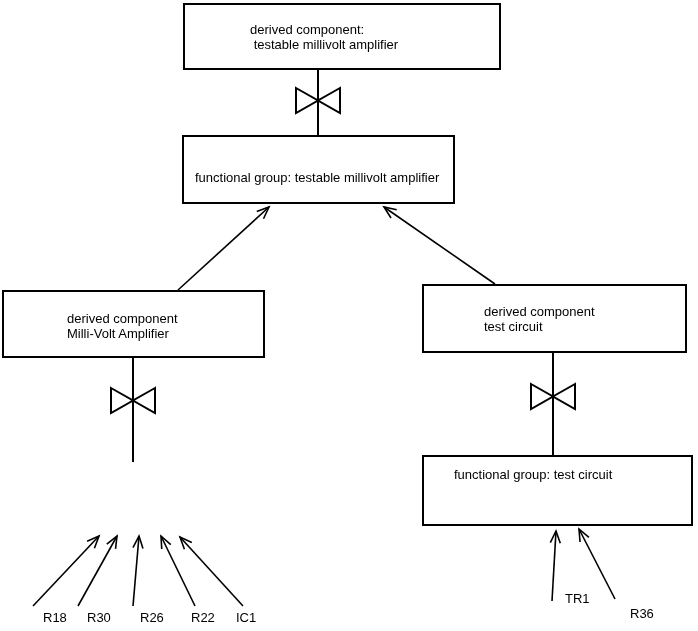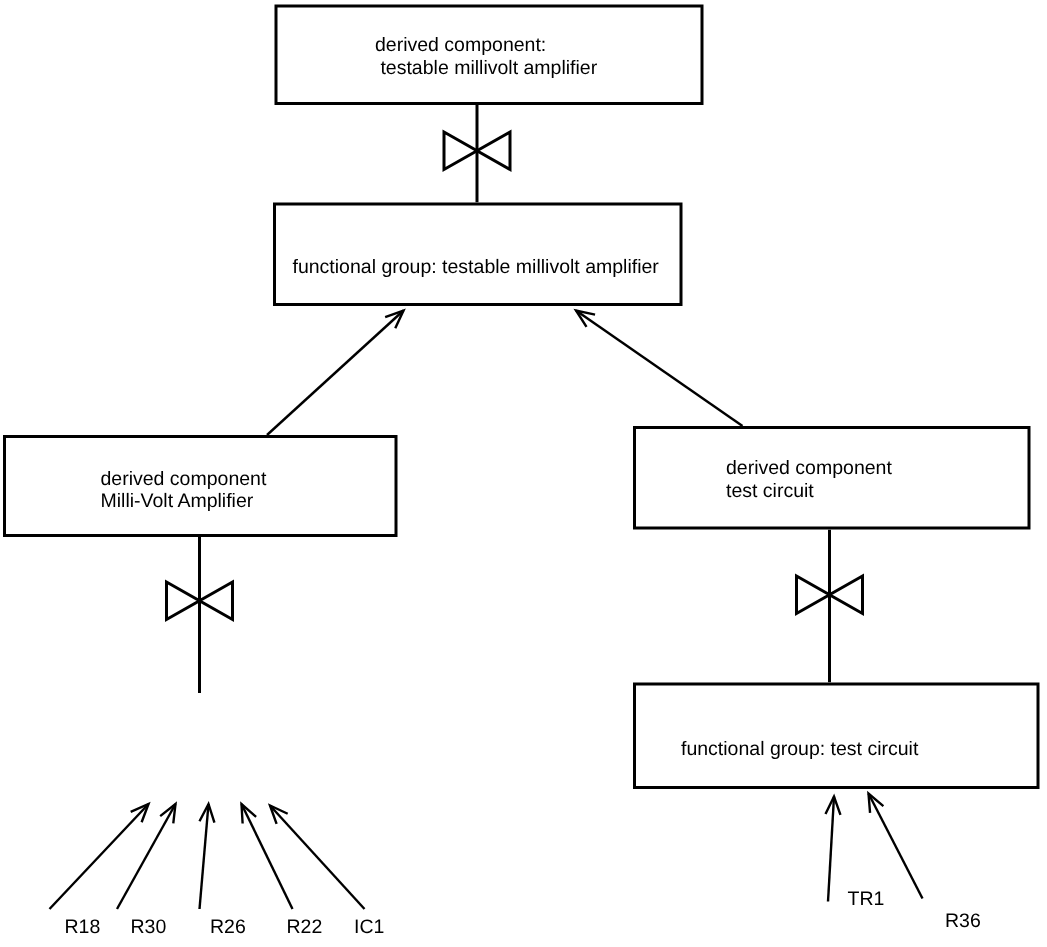--- a/index.html
+++ b/index.html
@@ -20,26 +20,26 @@
   .node {
     position: absolute;
     box-sizing: border-box;
     border: 2px solid #000000;
     background: #ffffff;
     font-size: 13px;
     line-height: 15px;
     white-space: pre-wrap;
     color: #000000;
   }
-  #box-top-derived     { left: 183px; top: 3px;   width: 286px; height: 67px; padding: 17px 4px 0 65px; }
+  #box-top-derived     { left: 183px; top: 3px;   width: 318px; height: 67px; padding: 17px 4px 0 65px; }
   #box-fg-testable     { left: 182px; top: 135px; width: 273px; height: 69px; padding: 33px 4px 0 11px; }
   #box-derived-mva     { left: 2px;   top: 290px; width: 263px; height: 68px; padding: 19px 4px 0 63px; }
   #box-derived-tc      { left: 422px; top: 284px; width: 265px; height: 69px; padding: 18px 4px 0 60px; }
   #box-fg-mva          { left: 3px;   top: 462px; width: 275px; height: 71px; padding: 27px 4px 0 33px; }
-  #box-fg-tc           { left: 422px; top: 455px; width: 271px; height: 71px; padding: 34px 4px 0 30px; }
+  #box-fg-tc           { left: 422px; top: 455px; width: 271px; height: 71px; padding: 10px 4px 0 30px; }
   .lbl {
     position: absolute;
     font-size: 13px;
     line-height: 14px;
     color: #000000;
     margin-left: 24px;
   }
   #lbl-r18 { left: 19px;  top: 611px; }
   #lbl-r30 { left: 63px;  top: 611px; }
   #lbl-r26 { left: 116px; top: 611px; }

